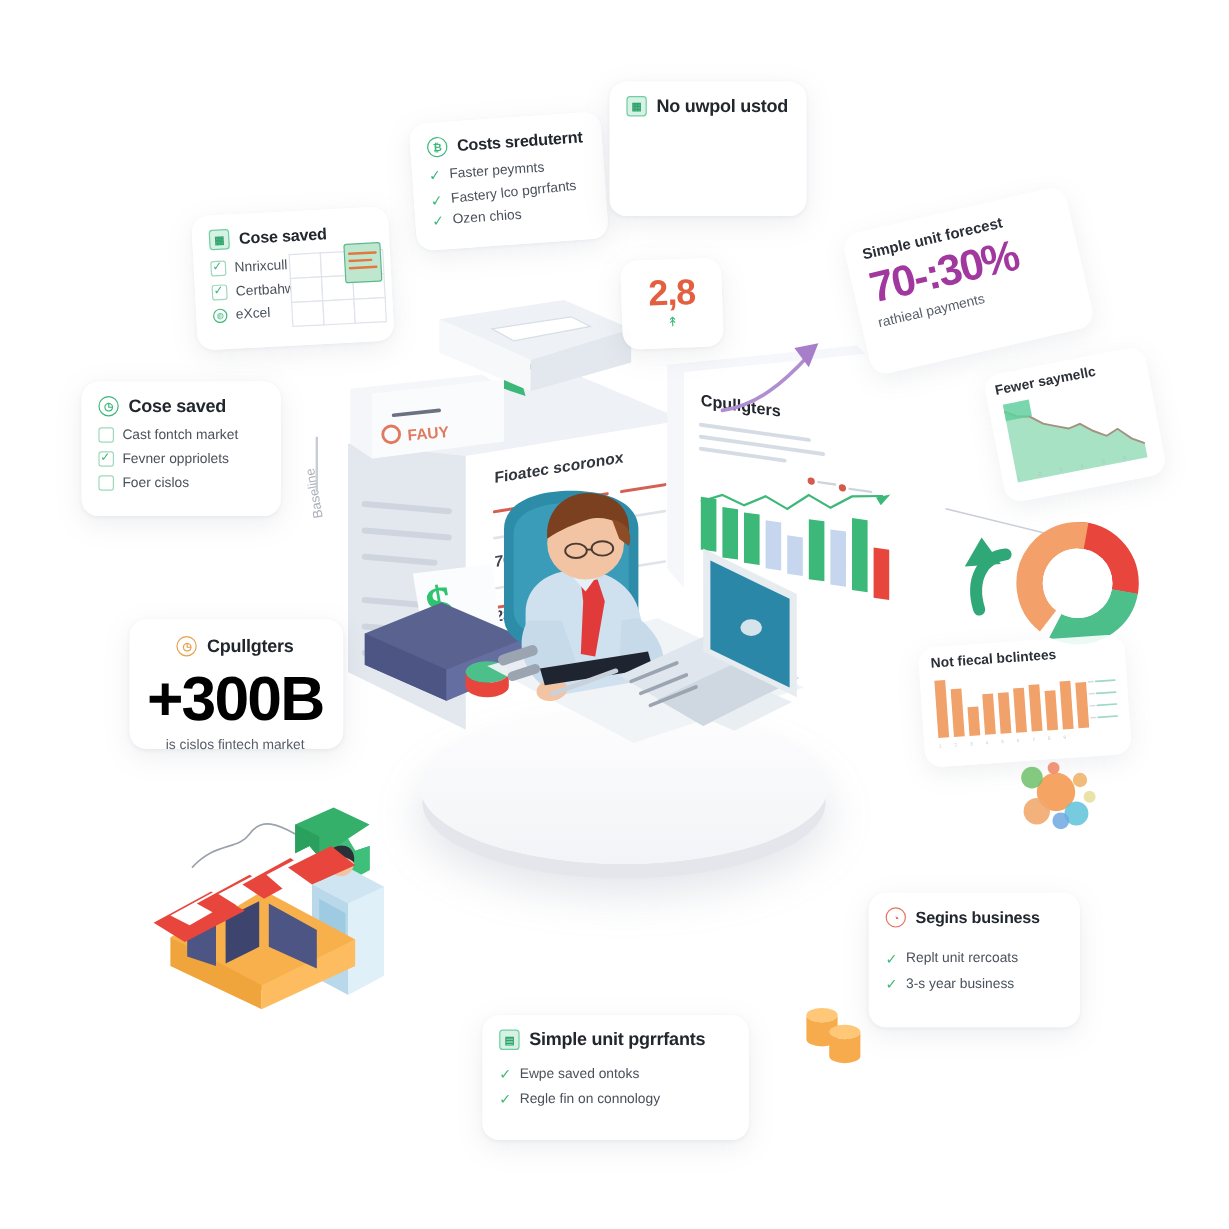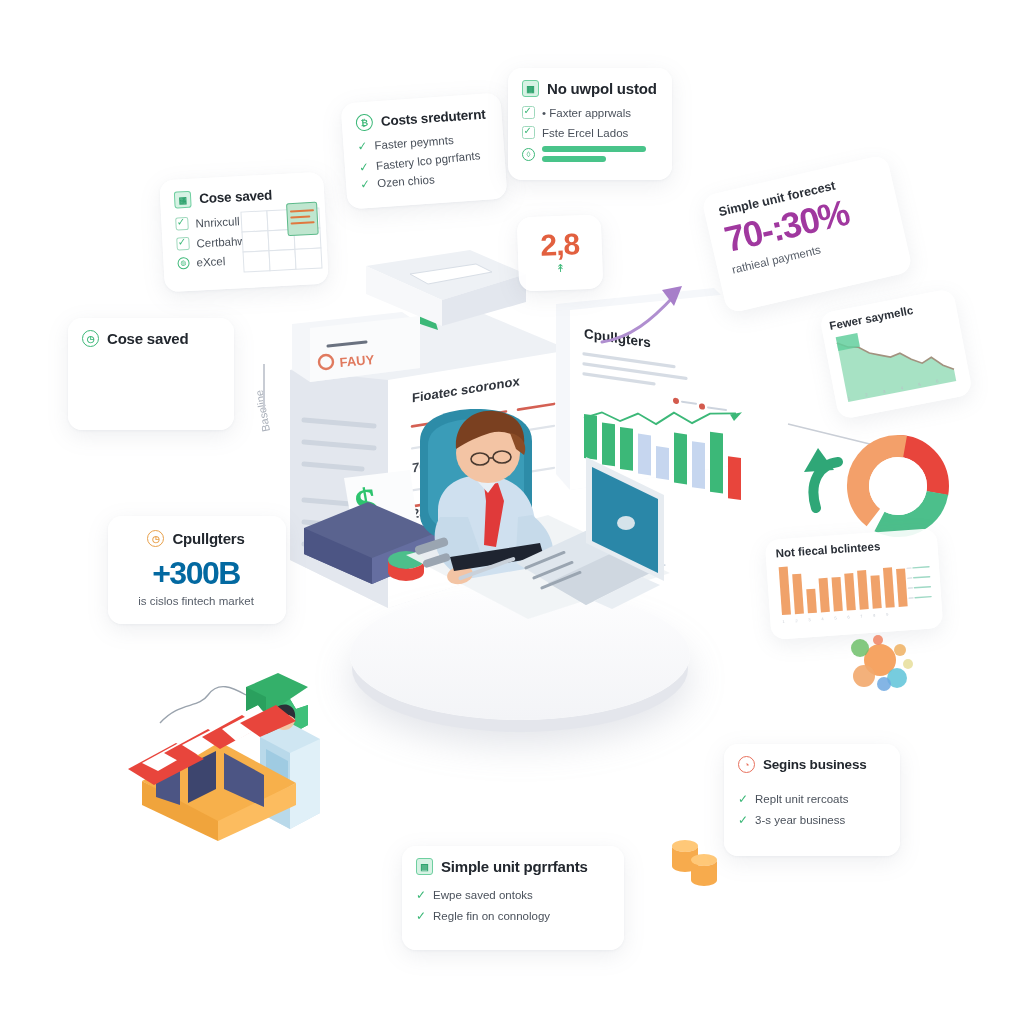--- a/index.html
+++ b/index.html
@@ -69,21 +69,21 @@
     box-shadow:0 14px 0 -2px #e4e6ec, 0 24px 36px rgba(150,157,175,0.28);
   }
 
   
   .rot-card{
     position:absolute;background:rgba(255,255,255,0.9);
     border-radius:14px;box-shadow:0 6px 20px rgba(120,130,150,0.12);
     box-sizing:border-box;padding:12px 14px;
   }
 
-  .big-num{font-size:32px;font-weight:800;color:#0369a1;letter-spacing:-1.5px;line-height:1;}
+  .big-num{font-size:52px;font-weight:800;color:#000000;letter-spacing:-1.5px;line-height:1;}
   .big-num.two{font-size:36px;color:#a0389f;}
   .sub{font-size:11.5px;color:#565d68;margin-top:6px;white-space:nowrap;}
   .kicker{font-size:12.5px;color:#2b3038;font-weight:600;white-space:nowrap;}
 
   .stat-2-8{font-size:30px;font-weight:800;color:#e2603f;letter-spacing:-1px;line-height:1;}
 
   svg{display:block;overflow:visible;}
 </style>
 </head>
 <body>
@@ -326,48 +326,45 @@
         <span>Ozen chios</span>
       </div>
     </div>
   </div>
 
   <div class="card" style="left:508px;top:68px;width:164px;height:112px;">
     <div class="card-title">
       <span class="ic ic-sq">▦</span>
       <span>No uwpol ustod</span>
     </div>
-    <div class="chk-list">
-      <div class="chk-row">
-        <span class="boxchk on"></span>
-        <span>• Faxter apprwals</span>
-      </div>
-      <div class="chk-row">
-        <span class="boxchk on"></span>
-        <span>Fste Ercel Lados</span>
-      </div>
-      <div class="chk-row">
-        <span class="ic ic-circle" style="width:13px;height:13px;font-size:8px;">◊</span>
-        <span class="bars" style="width:104px;">
-          <span class="bar" style="width:100%;"></span>
-          <span class="bar" style="width:62%;"></span>
-        </span>
-      </div>
-    </div>
   </div>
 
   <div class="card" style="left:518px;top:216px;width:84px;height:74px;padding:14px 0 0 0;text-align:center;transform:rotate(-2deg);">
     <div class="stat-2-8">2,8</div>
     <div style="color:#3cb878;font-size:11px;margin-top:2px;">↟</div>
   </div>
 
   <div class="card" style="left:68px;top:318px;width:166px;height:112px;">
     <div class="card-title">
       <span class="ic ic-circle">◷</span>
       <span>Cose saved</span>
+    </div>
+    <div class="chk-list">
+      <div class="chk-row">
+        <span class="boxchk"></span>
+        <span>Cast fontch market</span>
+      </div>
+      <div class="chk-row">
+        <span class="boxchk on"></span>
+        <span>Fevner oppriolets</span>
+      </div>
+      <div class="chk-row">
+        <span class="boxchk"></span>
+        <span>Foer cislos</span>
+      </div>
     </div>
   </div>
 
   <div class="card" style="left:108px;top:516px;width:178px;height:108px;text-align:center;padding-top:14px;">
     <div class="card-title" style="justify-content:center;">
       <span class="ic ic-circle orange">◷</span>
       <span>Cpullgters</span>
     </div>
     <div class="big-num" style="margin-top:10px;">+300B</div>
     <div class="sub">is cislos fintech market</div>

